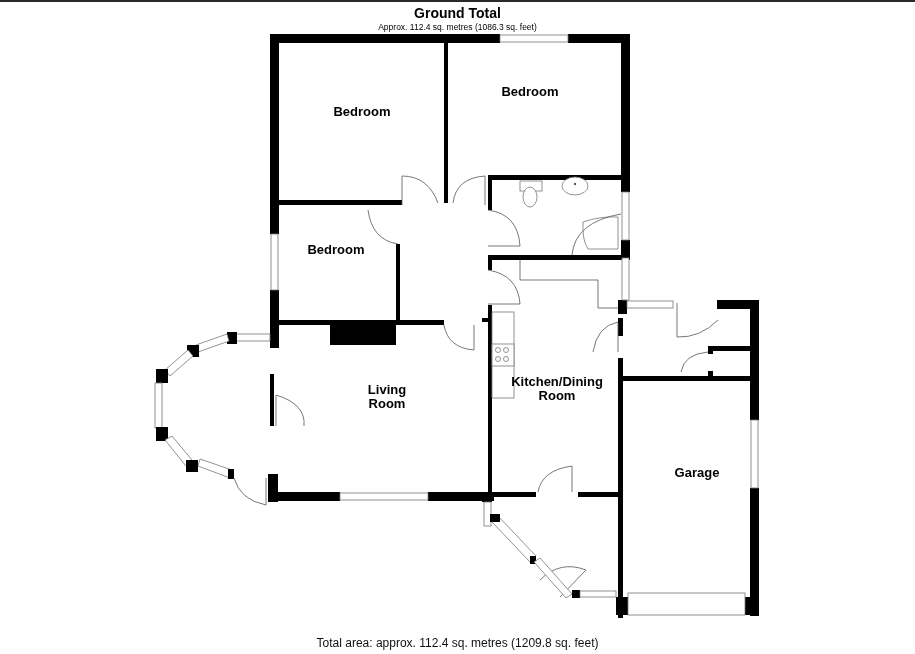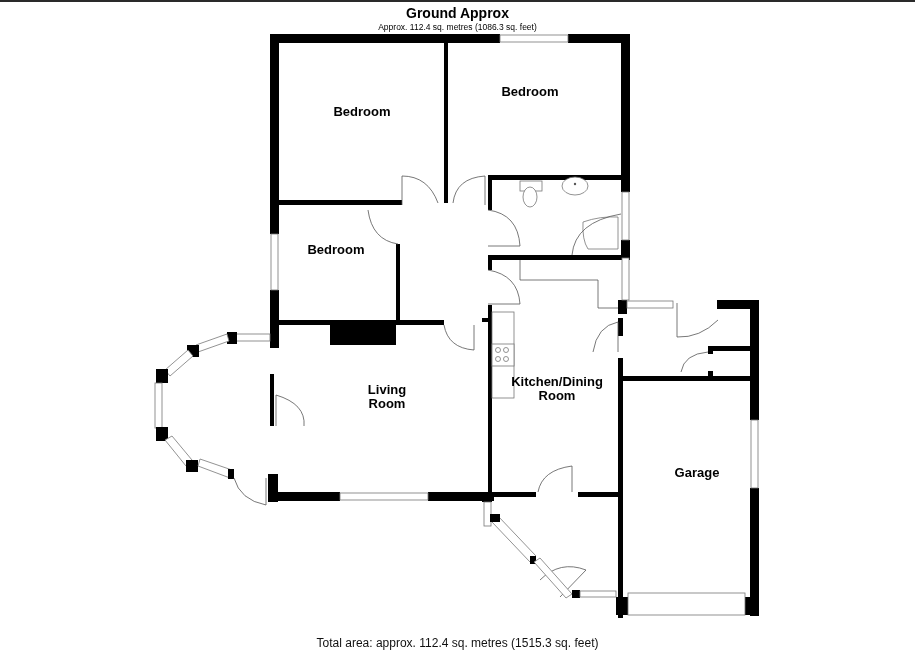--- a/index.html
+++ b/index.html
@@ -12,21 +12,21 @@
   .lbl { font-family: "Liberation Sans", sans-serif; font-weight: bold; font-size: 13px; fill: #000; }
   .w { fill: #000; }
   .win { fill: #fff; stroke: #777; stroke-width: 0.8; }
   .thin { fill: none; stroke: #555; stroke-width: 0.8; }
   .fix { fill: #fff; stroke: #777; stroke-width: 0.8; }
 </style>
 </head>
 <body>
 
 <div class="topline"></div>
-<div class="title">Ground Approx</div>
+<div class="title">Ground Total</div>
 <div class="subtitle">Approx. 112.4 sq. metres (1086.3 sq. feet)</div>
 
 <svg width="915" height="654" viewBox="0 0 915 654">
 
   <g>
 
     <rect class="w" x="270" y="34" width="230" height="9"></rect>
     <rect class="w" x="568" y="34" width="62" height="9"></rect>
 
     <rect class="w" x="270" y="34" width="9" height="200"></rect>
@@ -158,13 +158,13 @@
     <text class="lbl" x="530" y="96" text-anchor="middle">Bedroom</text>
     <text class="lbl" x="336" y="254" text-anchor="middle">Bedroom</text>
     <text class="lbl" x="387" y="394" text-anchor="middle">Living</text>
     <text class="lbl" x="387" y="408" text-anchor="middle">Room</text>
     <text class="lbl" x="557" y="386" text-anchor="middle">Kitchen/Dining</text>
     <text class="lbl" x="557" y="400" text-anchor="middle">Room</text>
     <text class="lbl" x="697" y="477" text-anchor="middle">Garage</text>
   </g>
 </svg>
 
-<div class="footer">Total area: approx. 112.4 sq. metres (1515.3 sq. feet)</div>
+<div class="footer">Total area: approx. 112.4 sq. metres (1209.8 sq. feet)</div>
 
 </body></html>

